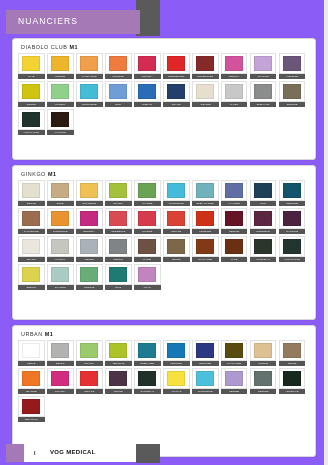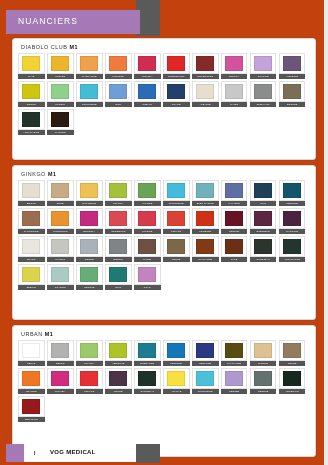--- a/index.html
+++ b/index.html
@@ -3,21 +3,21 @@
 <meta charset="utf-8">
 <style>
   html,body{margin:0;padding:0;}
   body{
     width:328px;height:465px;
     background:#ffffff;
     font-family:"Liberation Sans", sans-serif;
     overflow:hidden;
     position:relative;
   }
-  #page{position:relative;width:328px;height:465px;background:#c2410c;overflow:hidden;}
+  #page{position:relative;width:328px;height:465px;background:#8b5cf6;overflow:hidden;}
 
   
   .banner{
     position:absolute;left:6px;top:10px;width:134px;height:24px;
     background:#a479b5;
   }
   .banner-text{
     position:absolute;left:18px;top:16px;
     color:#ffffff;font-size:8.5px;letter-spacing:1.1px;font-weight:400;
   }

